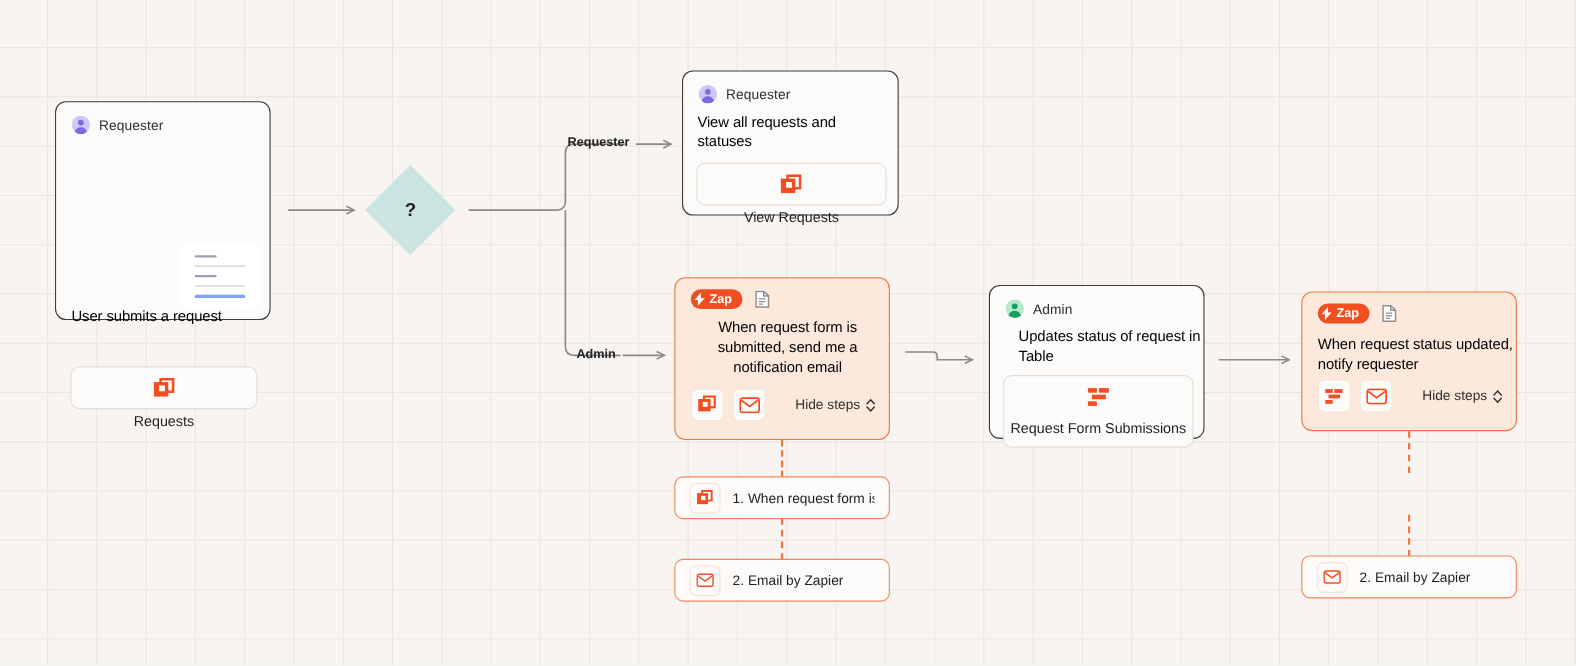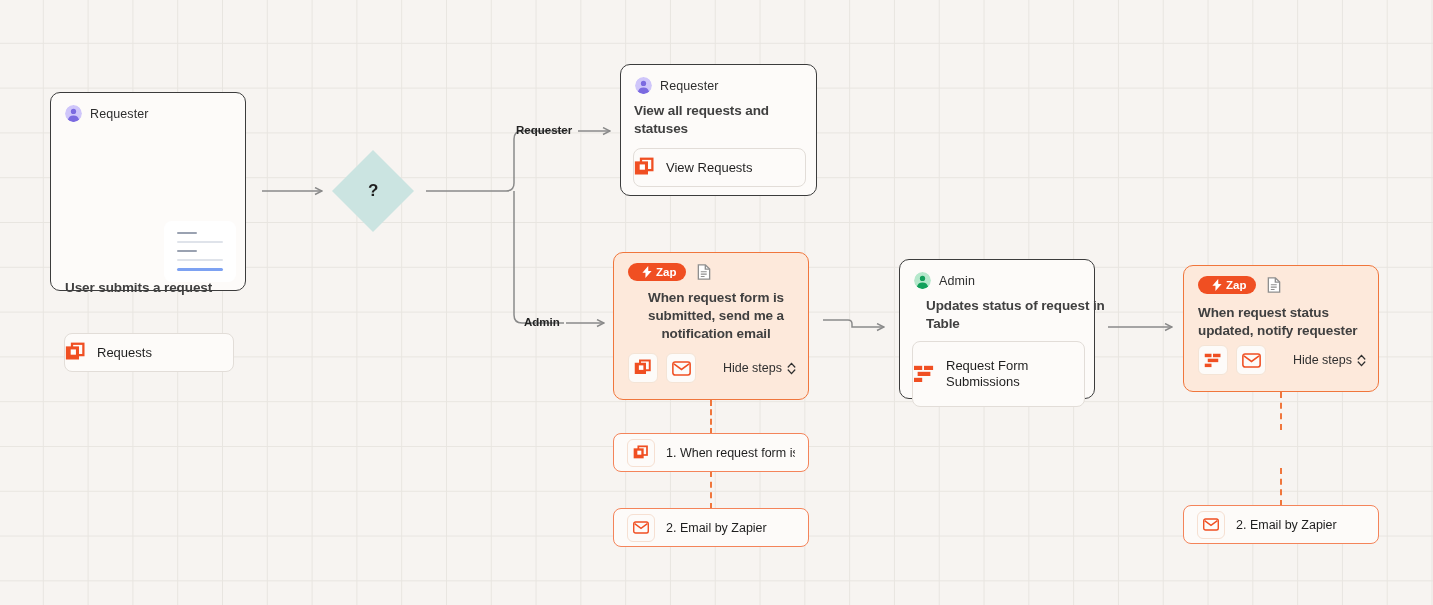--- a/index.html
+++ b/index.html
@@ -51,36 +51,37 @@
   .avatar {
     width: 17px;
     height: 17px;
     border-radius: 50%;
     display: block;
     flex: none;
   }
 
   .card-title {
     font-size: 13.5px;
-    font-weight: bold;
-    color: #404040;
+    font-weight: normal;
+    color: #000000;
     line-height: 18px;
     letter-spacing: -.1px;
   }
 
   
   .app-chip {
     box-sizing: border-box;
     display: flex;
     align-items: center;
     gap: 11px;
     border: 1px solid #e2ddd8;
     border-radius: 8px;
     background: #fdfbf9;
     padding: 9px 0;
+    flex-direction: column;
   }
   .app-chip .chip-label {
     font-size: 13px;
     color: #1f1f1f;
     line-height: 16px;
   }
 
   
   .ico {
     flex: none;
@@ -99,21 +100,21 @@
   }
 
   
   .zap-badge {
     display: inline-flex;
     align-items: center;
     gap: 4px;
     background: #f04f22;
     color: #ffffff;
     border-radius: 999px;
-    padding: 3px 10px 3px 14px;
+    padding: 3px 10px 3px 3px;
     font-size: 11.5px;
     font-weight: bold;
   }
   .zap-head {
     display: flex;
     align-items: center;
     gap: 11px;
   }
 
   .hide-steps {

